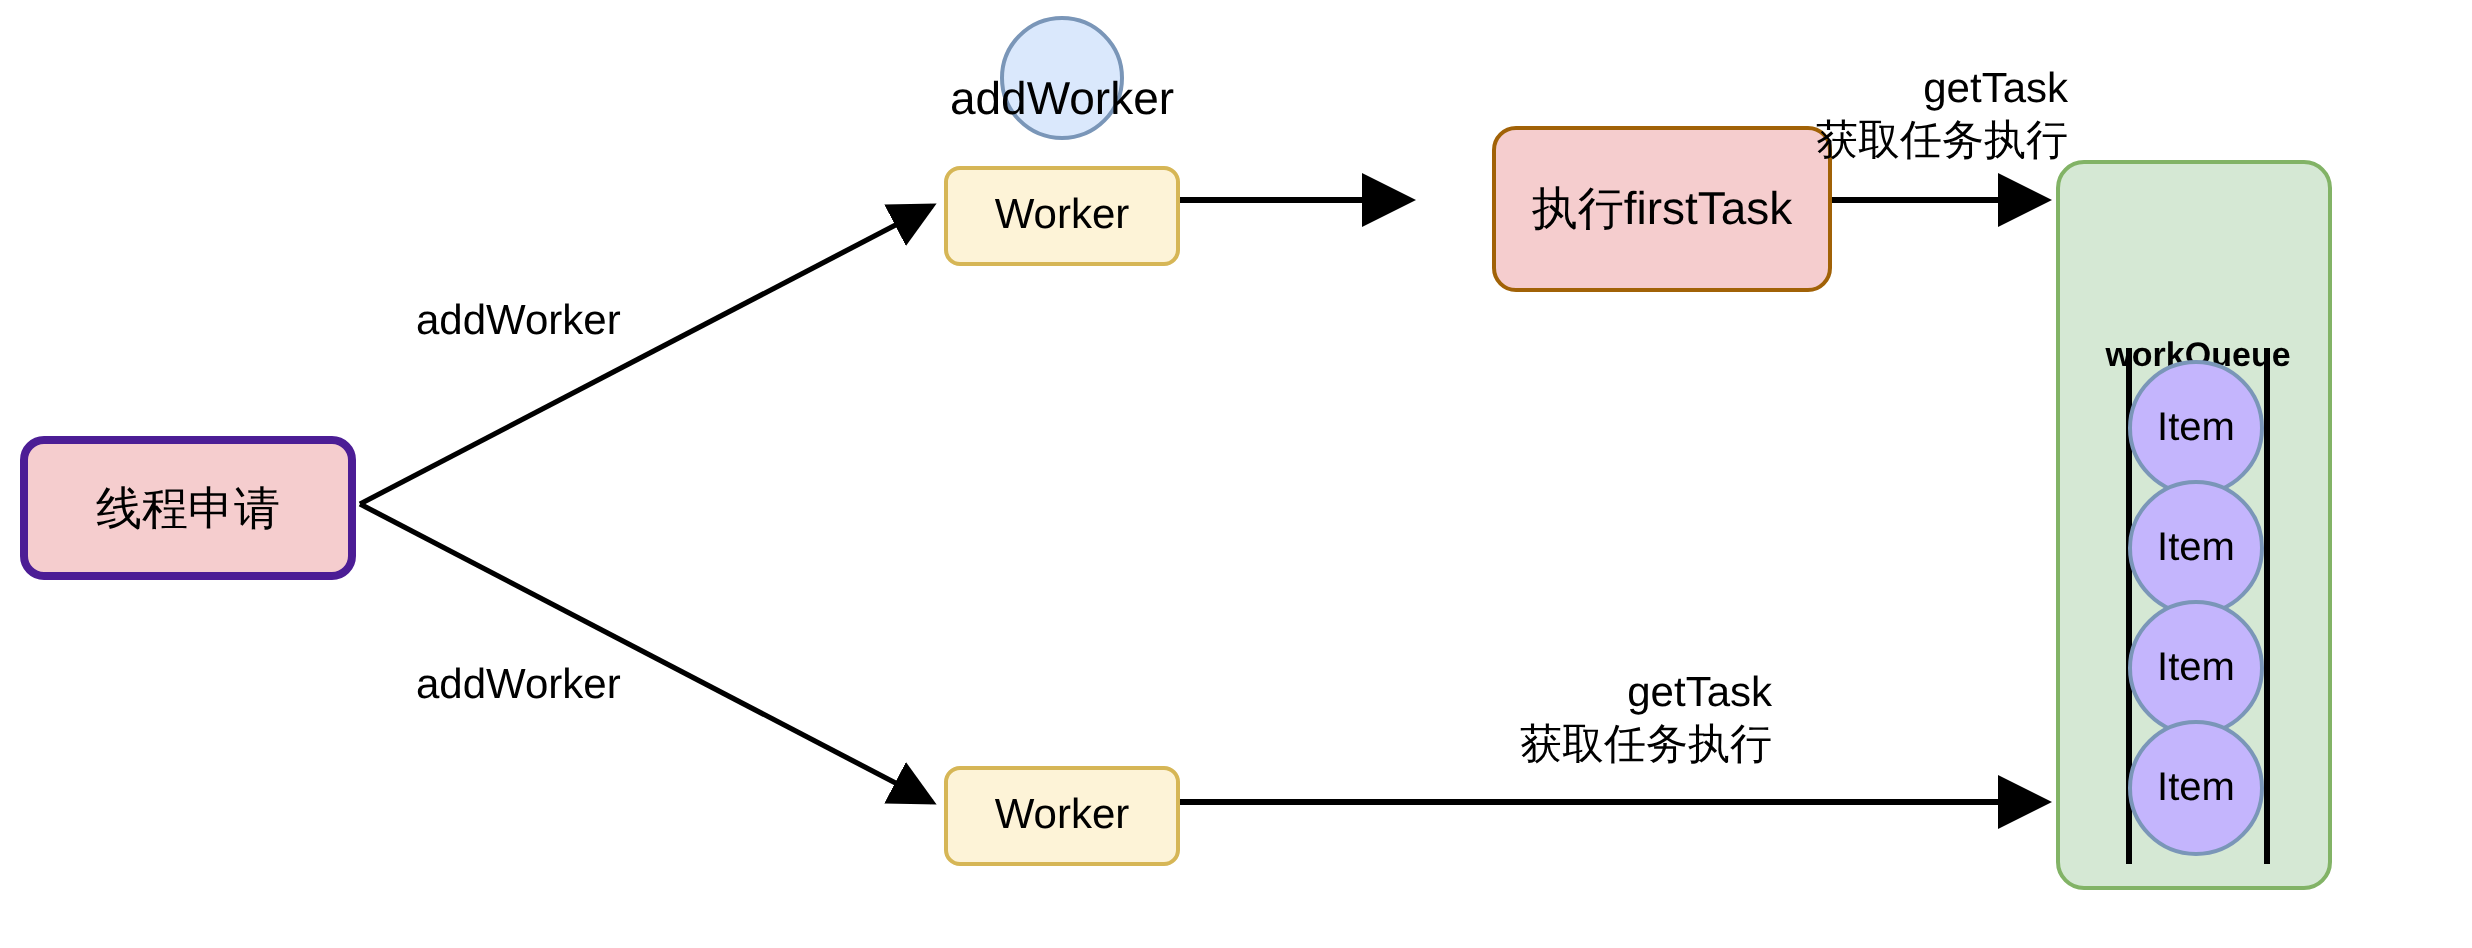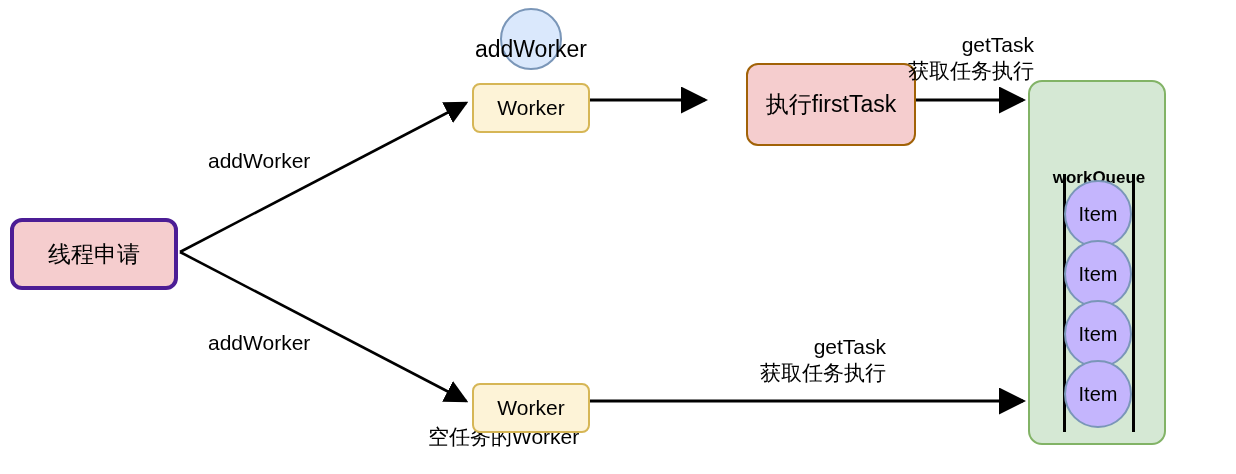--- a/index.html
+++ b/index.html
@@ -175,21 +175,20 @@
     <div class="queue-item" style="top:218px">Item</div>
     <div class="queue-item" style="top:278px">Item</div>
 
   </div>
 
   <div class="edge-label lbl-addworker-top">addWorker</div>
 
   <div class="edge-label lbl-addworker-bot">addWorker</div>
 
 
-  <div class="edge-label lbl-empty-worker">空任务的Worker</div>
 
   <div class="edge-label lbl-gettask-top">getTask
 获取任务执行</div>
 
   <div class="edge-label lbl-gettask-bot">getTask
 获取任务执行</div>
 
 </div>
 
 </body></html>

